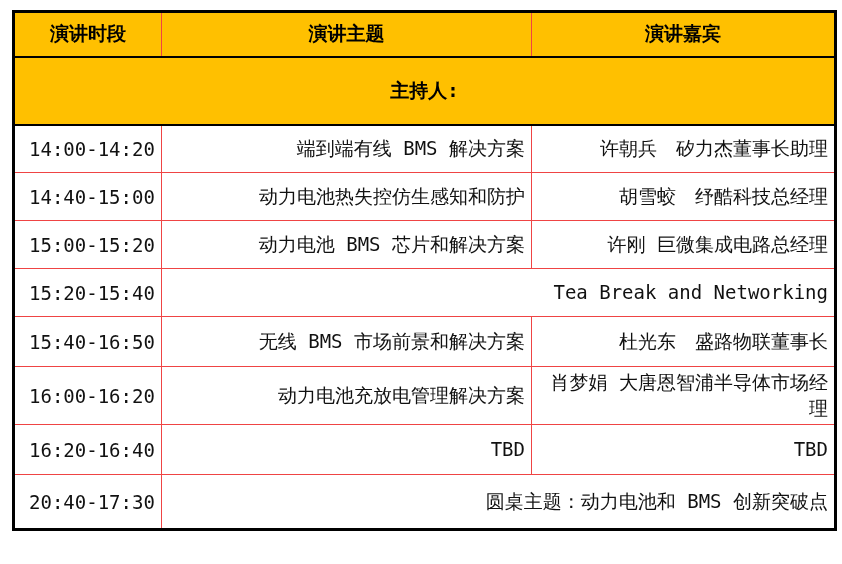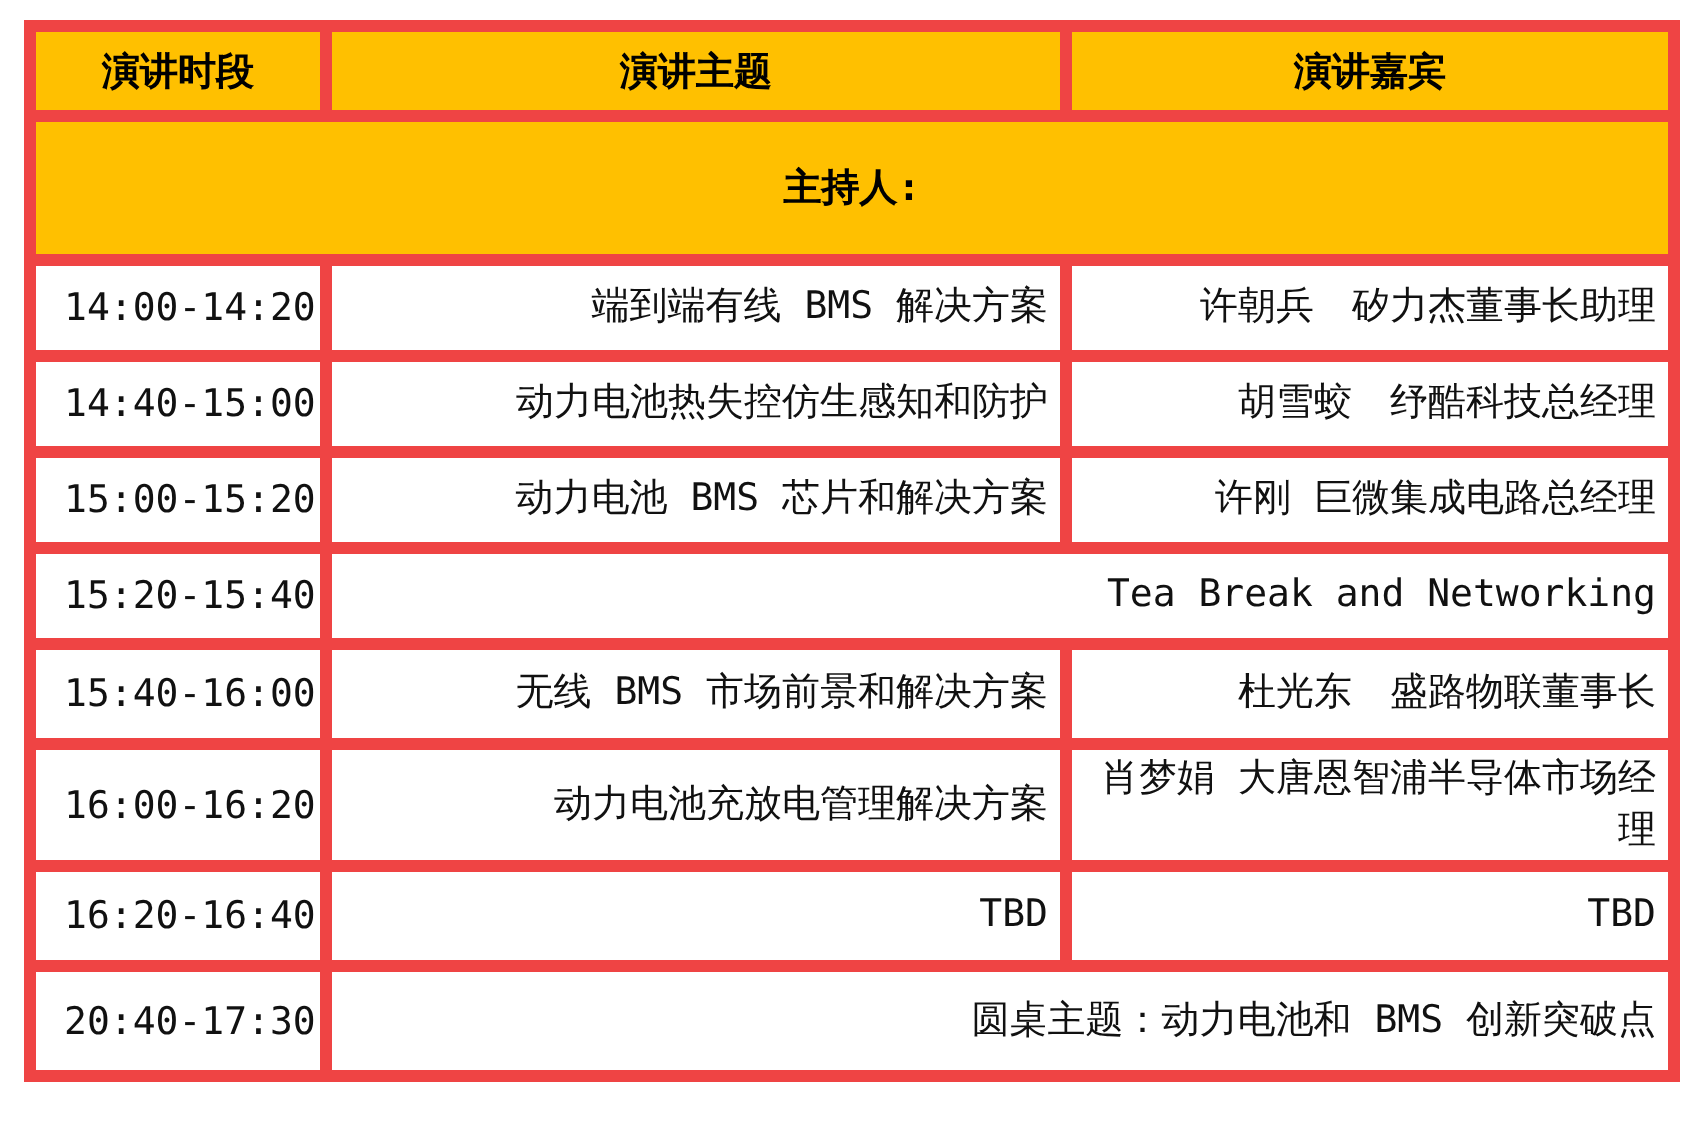--- a/index.html
+++ b/index.html
@@ -16,21 +16,21 @@
     left: 12px;
     top: 10px;
   }
   table.agenda {
     border-collapse: collapse;
     table-layout: fixed;
     width: 822px;
     background: #ffffff;
   }
   table.agenda td, table.agenda th {
-    border: 6px solid #ef4444;
+    border: 1px solid #ef4444;
     vertical-align: middle;
     font-size: 19px;
     color: #111111;
     padding: 2px 6px 2px 14px;
     overflow: hidden;
   }
   
   table.agenda {
     border: 3px solid #000000;
   }
@@ -102,21 +102,21 @@
       <td class="topic-cell">动力电池 BMS 芯片和解决方案</td>
       <td class="guest-cell">许刚 巨微集成电路总经理</td>
     </tr>
 
     <tr style="height:48px">
       <td class="time-cell">15:20-15:40</td>
       <td class="topic-cell" colspan="2">Tea Break and Networking</td>
     </tr>
 
     <tr style="height:50px">
-      <td class="time-cell">15:40-16:00</td>
+      <td class="time-cell">15:40-16:50</td>
       <td class="topic-cell">无线 BMS 市场前景和解决方案</td>
       <td class="guest-cell">杜光东　盛路物联董事长</td>
     </tr>
 
     <tr style="height:58px">
       <td class="time-cell">16:00-16:20</td>
       <td class="topic-cell">动力电池充放电管理解决方案</td>
       <td class="guest-cell">肖梦娟 大唐恩智浦半导体市场经理</td>
     </tr>
 

